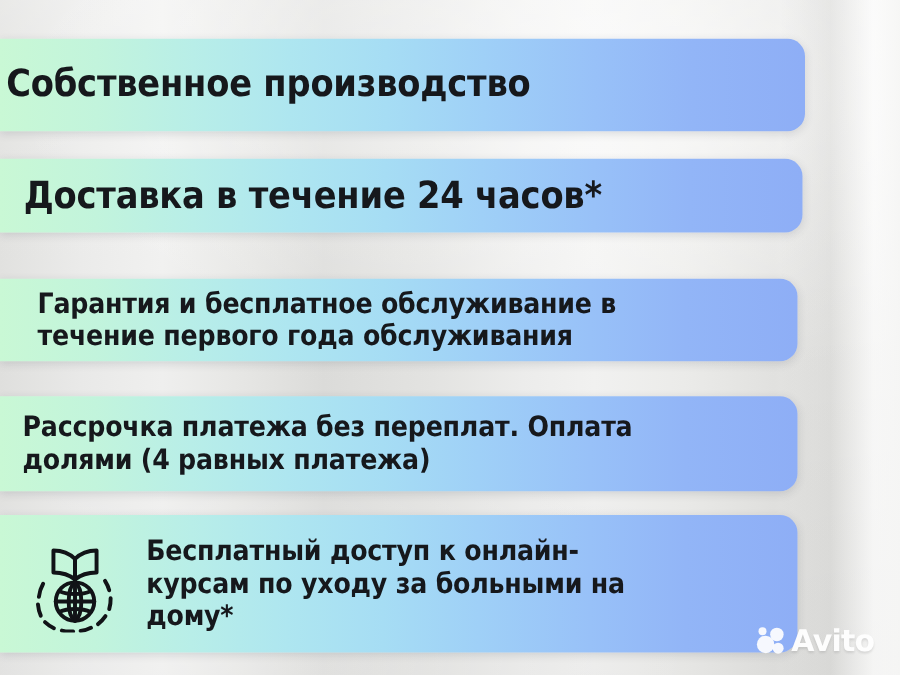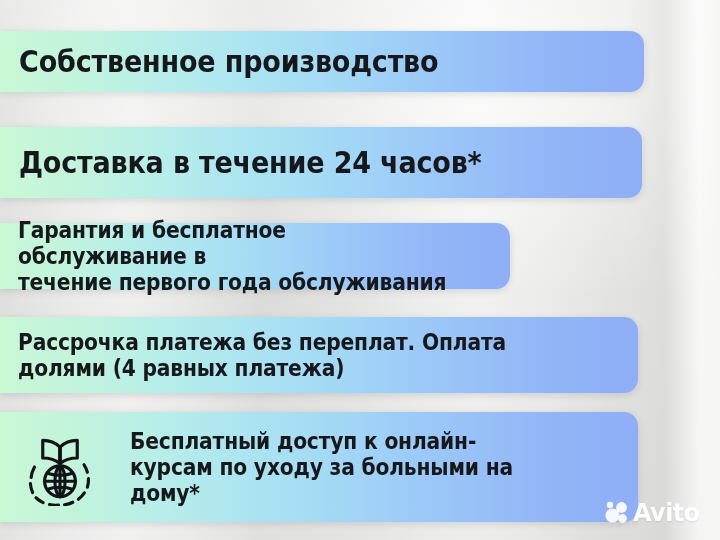--- a/index.html
+++ b/index.html
@@ -82,59 +82,59 @@
     line-height: 1.06;
     white-space: pre-line;
     transform: scaleX(0.90);
     transform-origin: left center;
   }
 
   
   #banner-1 {
     top: 31px;
     width: 644px;
-    height: 61px;
-    padding-left: 19px;
+    height: 74px;
+    padding-left: 5px;
   }
   #banner-1 .banner-text { font-size: 30px; }
 
   
   #banner-2 {
     top: 127px;
     width: 642px;
-    height: 71px;
+    height: 59px;
     padding-left: 19px;
   }
   #banner-2 .banner-text { font-size: 30px; }
 
   
   #banner-3 {
     top: 223px;
-    width: 510px;
+    width: 638px;
     height: 66px;
-    padding-left: 18px;
+    padding-left: 30px;
   }
   #banner-3 .banner-text { font-size: 22.5px; line-height: 1.16; }
 
   
   #banner-4 {
     top: 317px;
     width: 638px;
     height: 76px;
     padding-left: 18px;
   }
   #banner-4 .banner-text { font-size: 22.5px; line-height: 1.16; }
 
   
   #banner-5 {
     top: 412px;
     width: 638px;
     height: 110px;
     padding-left: 22px;
-    gap: 32px;
+    gap: 19px;
   }
   #banner-5 .banner-text { font-size: 22.5px; line-height: 1.16; }
 
   #course-icon {
     flex: 0 0 auto;
     width: 76px;
     height: 78px;
     display: block;
   }
 

